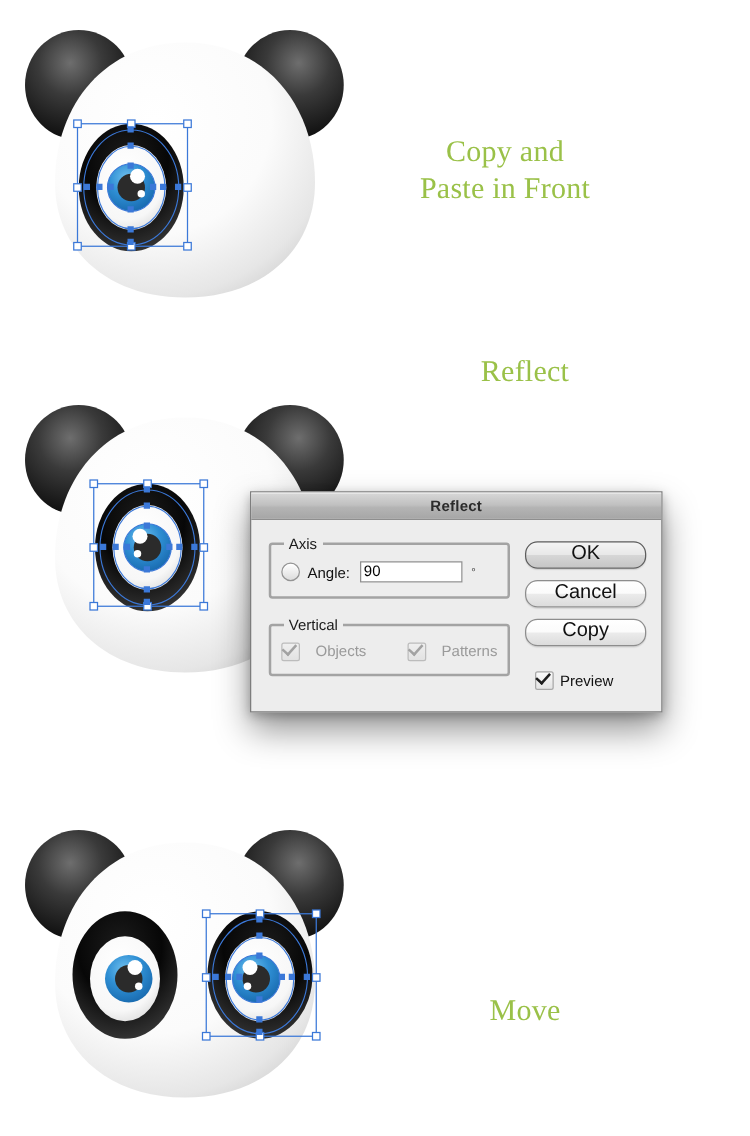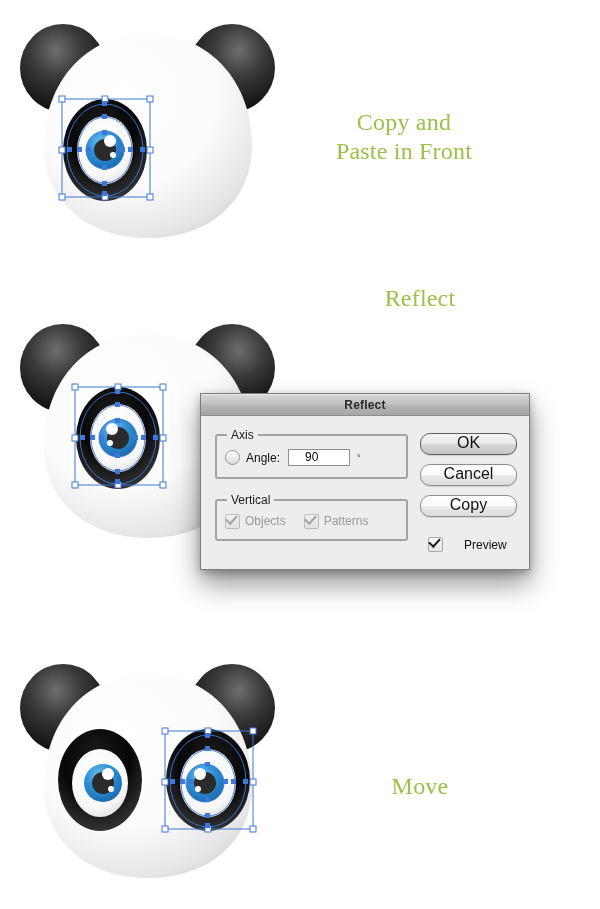--- a/index.html
+++ b/index.html
@@ -16,21 +16,21 @@
     font-family:"Liberation Serif", serif;
     color:#9ac148;
     font-size:24px;
     line-height:29px;
     text-align:center;
     white-space:pre-line;
     letter-spacing:.2px;
   }
   #label-copy{left:314px;top:108px;width:180px;}
   #label-reflect{left:330px;top:284px;width:180px;}
-  #label-move{left:330px;top:772px;width:180px;}
+  #label-move{left:330px;top:795px;width:180px;}
 
   
   .panda{position:absolute;width:300px;height:250px;}
   #panda-1{left:0px;top:10px;}
   #panda-2{left:0px;top:310px;}
   #panda-3{left:0px;top:650px;}
 
   
   .dialog{
     position:absolute;left:200px;top:393px;width:328px;
@@ -69,30 +69,30 @@
     margin-right:6px;flex:none;position:relative;
   }
   .radio.on{background:linear-gradient(to bottom,#f2f2f2,#cfcfcf);}
   .radio.on::after{
     content:"";position:absolute;left:3.5px;top:3.5px;
     width:5px;height:5px;border-radius:50%;background:#2e2e2e;
   }
   .rlabel{font-size:12px;color:#111;}
 
   .angle-input{
-    width:62px;height:17px;margin-left:8px;
+    width:82px;height:17px;margin-left:8px;
     border:1px solid #8f8f8f;background:#fff;
     font-size:12px;color:#000;
     font-family:"Liberation Sans", sans-serif;
-    padding:0 16px;line-height:17px;
+    padding:0 2px;line-height:17px;
     box-sizing:border-box;
   }
   .deg{font-size:9px;color:#333;margin-left:7px;}
 
-  .opt-row{display:flex;align-items:center;height:20px;}
+  .opt-row{display:flex;align-items:center;height:20px;justify-content:space-between;}
   .chk{
     width:13px;height:13px;border:1px solid #a8a8a8;
     background:linear-gradient(to bottom,#fafafa,#e4e4e4);
     border-radius:2px;margin-right:5px;flex:none;position:relative;
   }
   .chk.on::after{
     content:"";position:absolute;left:2px;top:-2px;
     width:5px;height:9px;border:solid #1d1d1d;
     border-width:0 2px 2px 0;transform:rotate(42deg);
   }
@@ -109,21 +109,21 @@
     font-size:16px;color:#111;text-align:center;line-height:18px;
     font-family:Liberation Sans, sans-serif;
     box-shadow:0 1px 1px rgba(0,0,0,.12);
     cursor:default;
   }
   .btn.default{
     border:1px solid #5d5d5d;
     background:linear-gradient(to bottom,#f4f4f4 0%,#e8e8e8 48%,#d6d6d6 52%,#c6c6c6 100%);
   }
   .btn.spacer-top{margin-top:4px;}
-  .preview-row{display:flex;align-items:flex-end;margin-top:20px;padding-left:8px;gap:16px;}
+  .preview-row{display:flex;align-items:flex-end;margin-top:20px;padding-left:8px;}
 </style>
 </head>
 <body>
 
 <div class="stage">
 
   <svg class="panda" id="panda-1" viewBox="0 0 300 250">
     <defs>
       <radialGradient id="earL1" cx="42%" cy="30%" r="78%">
         <stop offset="0%" stop-color="#6e6e6e"></stop>

